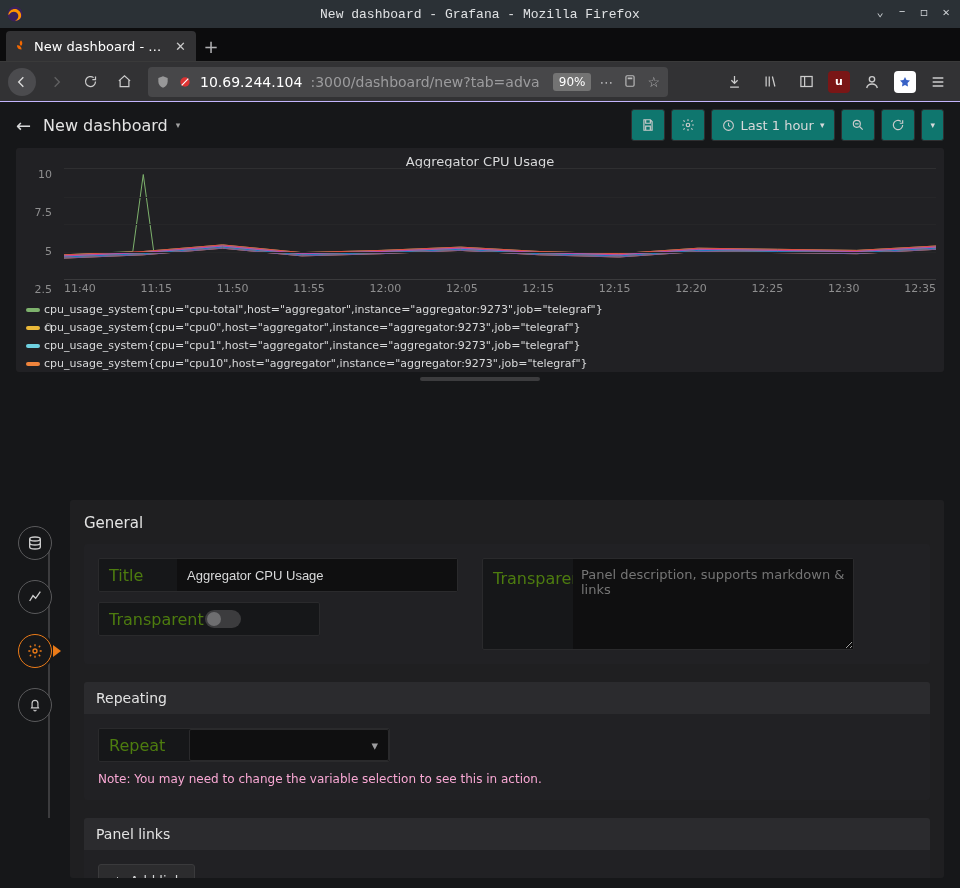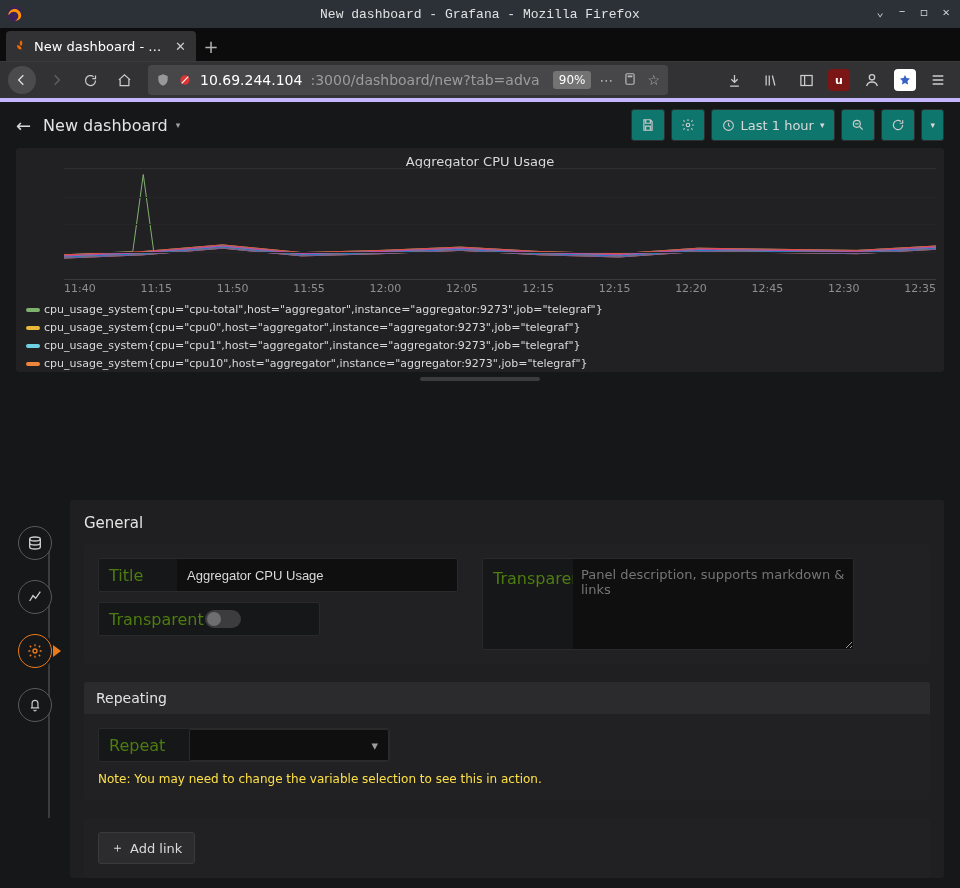--- a/index.html
+++ b/index.html
@@ -32,21 +32,21 @@
     height:30px; padding:0 10px 0 8px; font-size:13px;
     max-width:190px;
   }
   .tab .tab-title{white-space:nowrap;overflow:hidden;text-overflow:ellipsis;}
   .tab .close-x{margin-left:4px;color:#ccc;font-size:13px;}
   .new-tab{width:30px;height:30px;display:flex;align-items:center;justify-content:center;color:#b1b1b3;font-size:18px;}
 
   .navbar{
     height:40px;background:#323234;display:flex;align-items:center;
     padding:0 8px;gap:6px;color:#b1b1b3;
-    border-bottom:4px solid #c4b5fd;
+    border-bottom:1px solid #c4b5fd;
   }
   .nav-btn{width:28px;height:28px;display:flex;align-items:center;justify-content:center;border-radius:4px;}
   .nav-btn.disabled{opacity:.45;}
   .urlbar{
     flex:0 0 520px; display:flex;align-items:center;gap:8px;
     background:#474749;border-radius:4px;height:30px;padding:0 8px;
     color:#b1b1b3;font-size:14px;margin:0 4px;
     position:relative;
   }
   .urlbar .shield{opacity:.7}
@@ -167,21 +167,21 @@
   }
   .switch .knob{
     position:absolute;left:2px;top:2px;width:14px;height:14px;border-radius:50%;
     background:#6e6e70;
   }
   .inline-p{display:flex;gap:12px;}
   .select-box{
     background:#0f0f10;border:1px solid #2a2a2c;border-radius:2px;height:32px;width:200px;
     display:flex;align-items:center;justify-content:flex-end;padding:0 10px;color:#9d9d9f;
   }
-  .note{color:#fde047;font-size:12px;margin-top:10px;}
+  .note{color:#f9a8d4;font-size:12px;margin-top:10px;}
   .add-link-btn{
     display:inline-flex;align-items:center;gap:6px;background:#2c2c2e;border:1px solid #3a3a3c;
     border-radius:3px;height:32px;padding:0 12px;color:#d8d9da;font-size:13px;
   }
 
   svg{display:block;}
 </style>
 </head>
 <body>
 
@@ -341,20 +341,27 @@
           </svg>
       </span>
       <span class="gf-btn" style="min-width:20px;">
         <span style="font-size:9px;">▾</span>
       </span>
     </div>
   </div>
 
   <div class="panel-preview">
     <div class="panel-title">Aggregator CPU Usage</div>
+    <div class="yax" id="yax">
+        <span>10</span>
+        <span>7.5</span>
+        <span>5</span>
+        <span>2.5</span>
+        <span>0</span>
+      </div>
     <div class="plot">
       <svg id="plot-svg" width="100%" height="100%" preserveAspectRatio="none" viewBox="0 0 1000 100">
           <polyline points="0,78 78.9090909090909,75 90.9090909090909,5 102.9090909090909,75 90.9090909090909,75 181.8181818181818,69 272.7272727272727,76 363.6363636363636,74 454.5454545454545,71 545.4545454545454,75 636.3636363636364,77 727.2727272727273,72 818.1818181818182,73 909.090909090909,74 1000,70" fill="none" stroke="#7eb26d" stroke-width="1" vector-effect="non-scaling-stroke"></polyline>
           <polyline points="0,80 90.9090909090909,77 181.8181818181818,71 272.7272727272727,78 363.6363636363636,76 454.5454545454545,73 545.4545454545454,77 636.3636363636364,79 727.2727272727273,74 818.1818181818182,75 909.090909090909,76 1000,72" fill="none" stroke="#eab839" stroke-width="1" vector-effect="non-scaling-stroke"></polyline>
           <polyline points="0,79 90.9090909090909,76 181.8181818181818,70 272.7272727272727,77 363.6363636363636,75 454.5454545454545,72 545.4545454545454,76 636.3636363636364,78 727.2727272727273,73 818.1818181818182,74 909.090909090909,75 1000,71" fill="none" stroke="#6ed0e0" stroke-width="1" vector-effect="non-scaling-stroke"></polyline>
           <polyline points="0,81 90.9090909090909,78 181.8181818181818,72 272.7272727272727,79 363.6363636363636,77 454.5454545454545,74 545.4545454545454,78 636.3636363636364,80 727.2727272727273,75 818.1818181818182,76 909.090909090909,77 1000,73" fill="none" stroke="#ef843c" stroke-width="1" vector-effect="non-scaling-stroke"></polyline>
           <polyline points="0,78 90.9090909090909,75 181.8181818181818,69 272.7272727272727,76 363.6363636363636,74 454.5454545454545,71 545.4545454545454,75 636.3636363636364,77 727.2727272727273,72 818.1818181818182,73 909.090909090909,74 1000,70" fill="none" stroke="#e24d42" stroke-width="1" vector-effect="non-scaling-stroke"></polyline>
           <polyline points="0,80 90.9090909090909,77 181.8181818181818,71 272.7272727272727,78 363.6363636363636,76 454.5454545454545,73 545.4545454545454,77 636.3636363636364,79 727.2727272727273,74 818.1818181818182,75 909.090909090909,76 1000,72" fill="none" stroke="#1f78c1" stroke-width="1" vector-effect="non-scaling-stroke"></polyline>
           <polyline points="0,79 90.9090909090909,76 181.8181818181818,70 272.7272727272727,77 363.6363636363636,75 454.5454545454545,72 545.4545454545454,76 636.3636363636364,78 727.2727272727273,73 818.1818181818182,74 909.090909090909,75 1000,71" fill="none" stroke="#ba43a9" stroke-width="1" vector-effect="non-scaling-stroke"></polyline>
           <polyline points="0,81 90.9090909090909,78 181.8181818181818,72 272.7272727272727,79 363.6363636363636,77 454.5454545454545,74 545.4545454545454,78 636.3636363636364,80 727.2727272727273,75 818.1818181818182,76 909.090909090909,77 1000,73" fill="none" stroke="#705da0" stroke-width="1" vector-effect="non-scaling-stroke"></polyline>
@@ -366,21 +373,21 @@
     <div class="xax" id="xax">
         <span>11:40</span>
         <span>11:15</span>
         <span>11:50</span>
         <span>11:55</span>
         <span>12:00</span>
         <span>12:05</span>
         <span>12:15</span>
         <span>12:15</span>
         <span>12:20</span>
-        <span>12:45</span>
+        <span>12:25</span>
         <span>12:30</span>
         <span>12:35</span>
       </div>
     <div class="legend" id="legend">
         <span><span class="sw" style="background: rgb(126, 178, 109);"></span><span>cpu_usage_system{cpu="cpu-total",host="aggregator",instance="aggregator:9273",job="telegraf"}</span></span>
         <span><span class="sw" style="background: rgb(234, 184, 57);"></span><span>cpu_usage_system{cpu="cpu0",host="aggregator",instance="aggregator:9273",job="telegraf"}</span></span>
         <span><span class="sw" style="background: rgb(110, 208, 224);"></span><span>cpu_usage_system{cpu="cpu1",host="aggregator",instance="aggregator:9273",job="telegraf"}</span></span>
         <span><span class="sw" style="background: rgb(239, 132, 60);"></span><span>cpu_usage_system{cpu="cpu10",host="aggregator",instance="aggregator:9273",job="telegraf"}</span></span>
       </div>
   </div>
@@ -453,20 +460,21 @@
               <div class="select-box">
                   <span>▾</span>
                 </div>
             </div>
           </div>
           <div class="note">Note: You may need to change the variable selection to see this in action.</div>
         </div>
       </div>
 
       <div class="section">
+        <div class="section-header">Panel links</div>
         <div class="section-body">
           <span class="add-link-btn">
             <span>＋</span>
             <span>Add link</span>
           </span>
         </div>
       </div>
 
     </div>
   </div>

